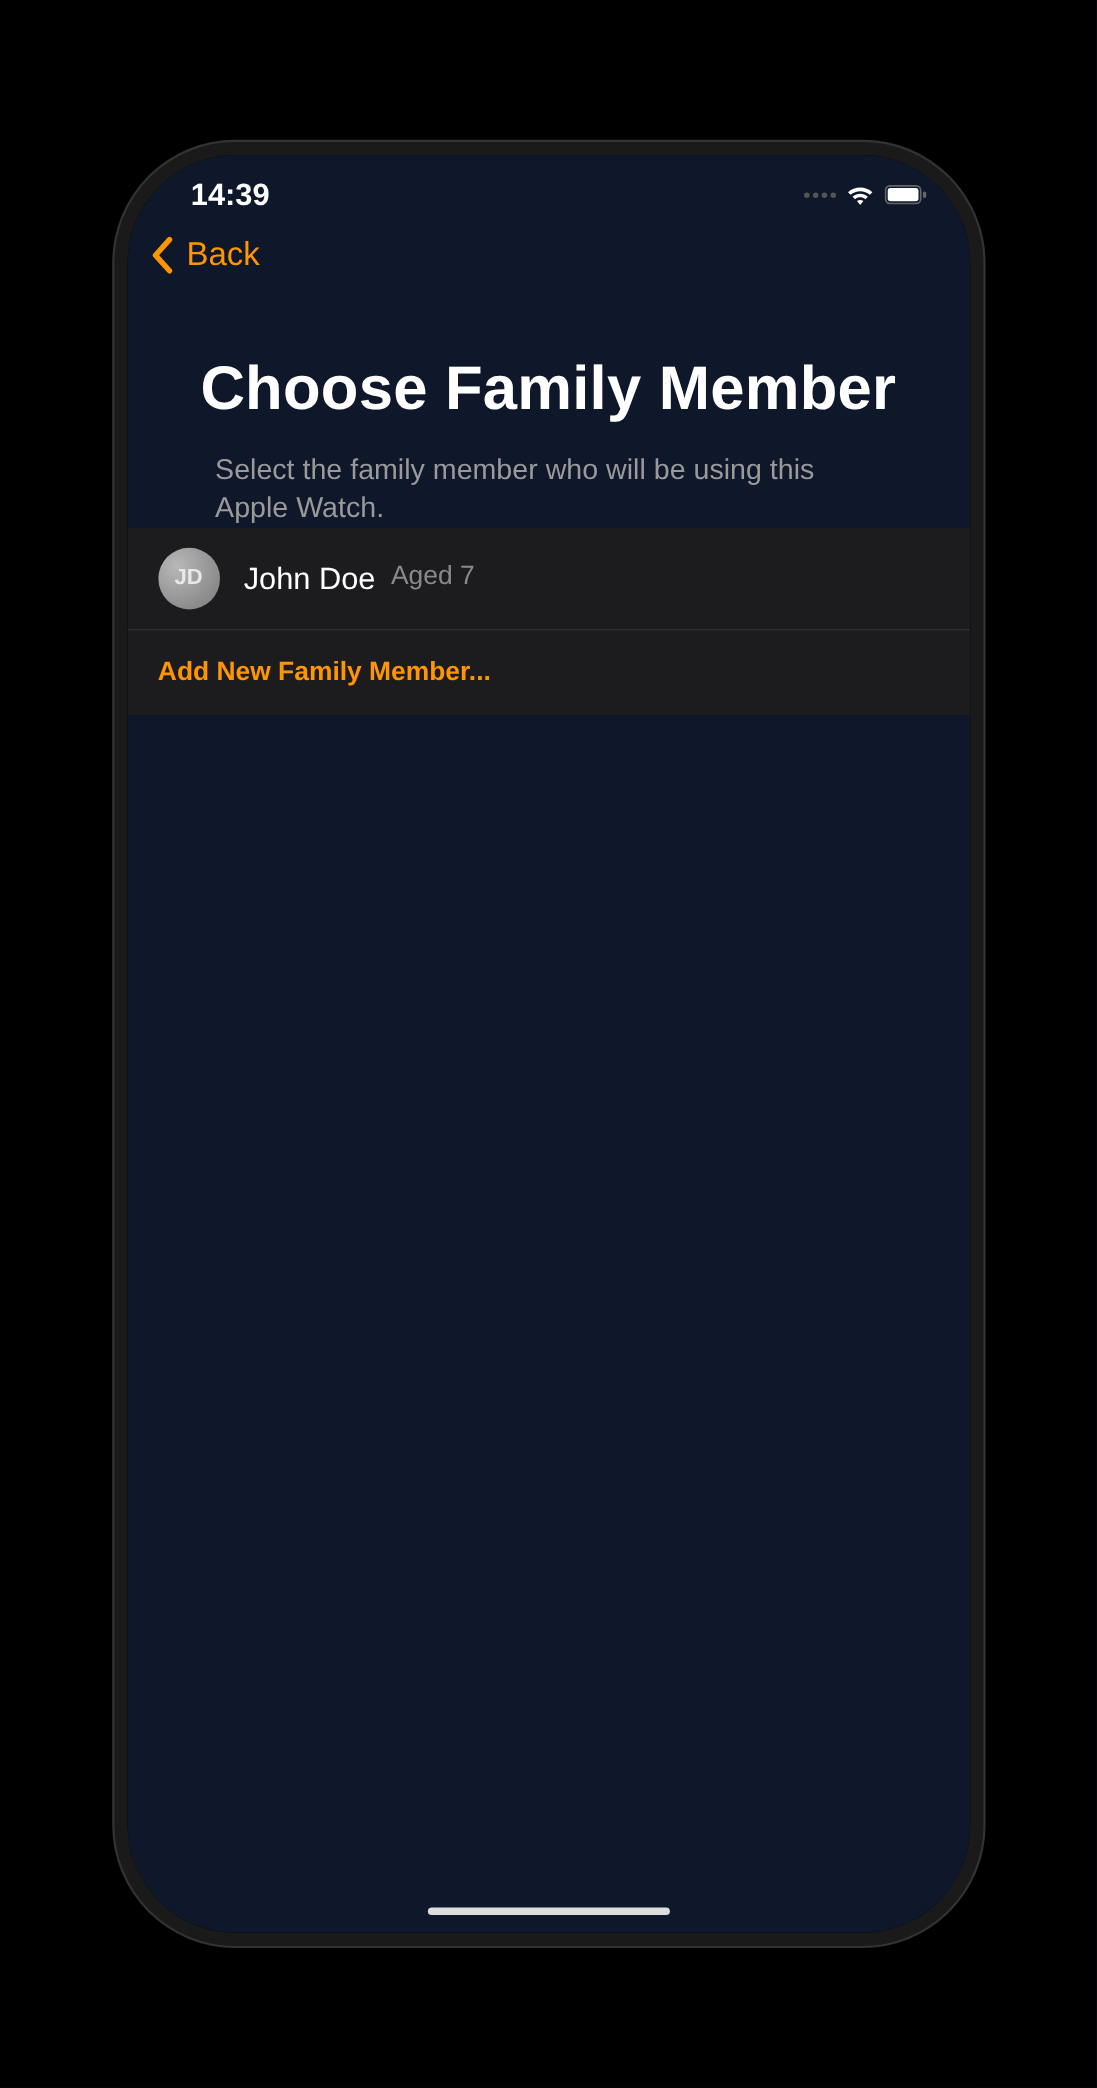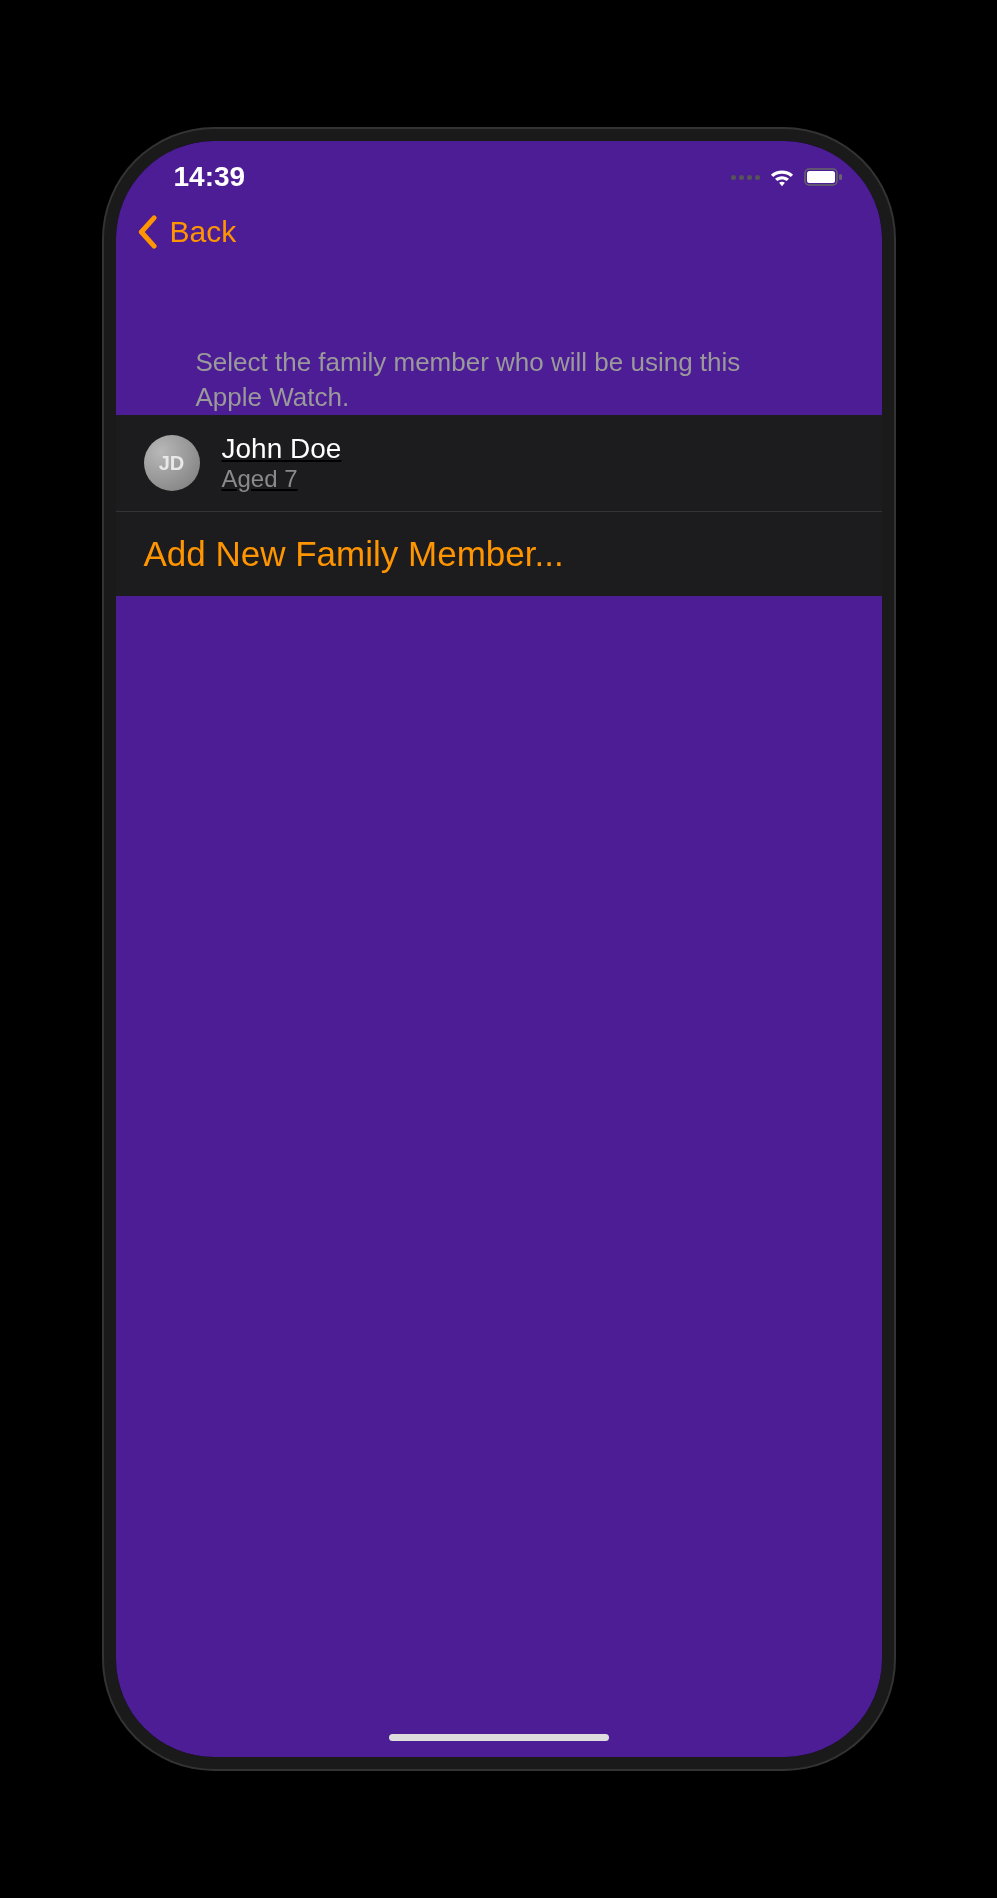--- a/index.html
+++ b/index.html
@@ -27,21 +27,21 @@
       box-shadow:
         0 0 0 2px #333,
         0 0 50px 10px rgba(0,0,0,0.9),
         0 0 100px 30px rgba(0,0,0,0.6);
       position: relative;
       overflow: hidden;
     }
     .screen {
       width: 100%;
       height: 100%;
-      background: #4c1d95;
+      background: #0f172a;
       position: relative;
       display: flex;
       flex-direction: column;
     }
     .status-bar {
       display: flex;
       justify-content: space-between;
       align-items: center;
       padding: 18px 38px 6px 38px;
       height: 60px;
@@ -142,41 +142,40 @@
       align-items: center;
       justify-content: center;
       color: #e8e8e8;
       font-size: 20px;
       font-weight: 600;
       margin-right: 22px;
       flex-shrink: 0;
     }
     .member-text {
       display: flex;
-      flex-direction: column;
-      gap: 0;
-      text-decoration: underline;
+      flex-direction: row;
+      gap: 14px;
     }
     .member-name {
       color: #fff;
       font-size: 28px;
       font-weight: 400;
     }
     .member-age {
       color: #8a8a8a;
       font-size: 24px;
       font-weight: 400;
     }
     .add-item {
       padding: 22px 28px;
     }
     .add-link {
       color: #ff9500;
-      font-size: 35px;
-      font-weight: 400;
+      font-size: 24px;
+      font-weight: 700;
       text-align: right;
     }
     .home-indicator {
       position: absolute;
       bottom: 16px;
       left: 50%;
       transform: translateX(-50%);
       width: 220px;
       height: 7px;
       background: #ddd;
@@ -220,20 +219,21 @@
         <span class="back-chevron">
           <svg width="22" height="34" viewBox="0 0 14 24">
             <path d="M12 2 L3 12 L12 22" stroke="#ff9500" stroke-width="3.5" fill="none" stroke-linecap="round" stroke-linejoin="round"></path>
           </svg>
         </span>
         <span>Back</span>
       </div>
     </div>
 
     <div class="content">
+      <h1 class="page-title">Choose Family Member</h1>
       <p class="page-subtitle">Select the family member who will be using this Apple Watch.</p>
 
       <div class="list-group">
 
         <div class="list-item">
           <div class="avatar">
             <span>JD</span>
           </div>
           <div class="member-text">
             <span class="member-name">John Doe</span>

